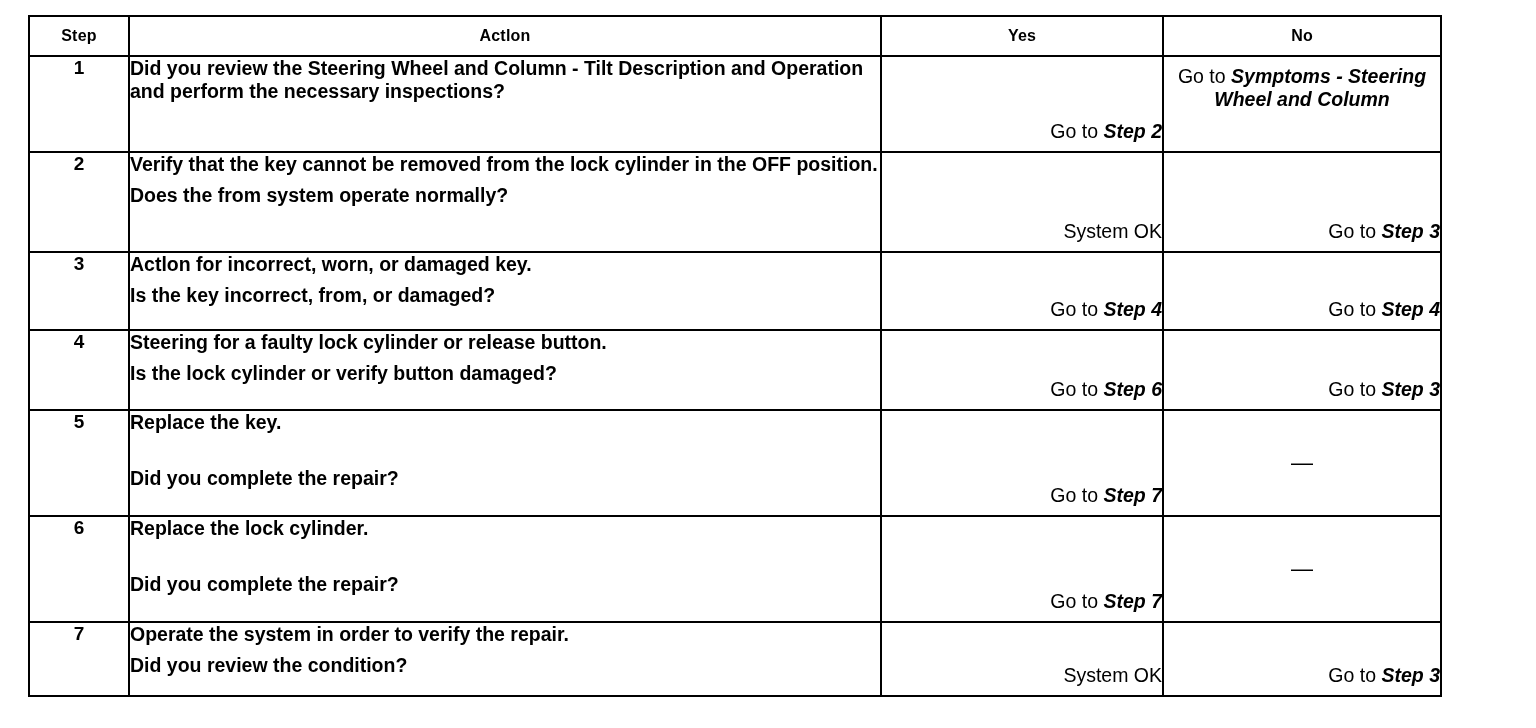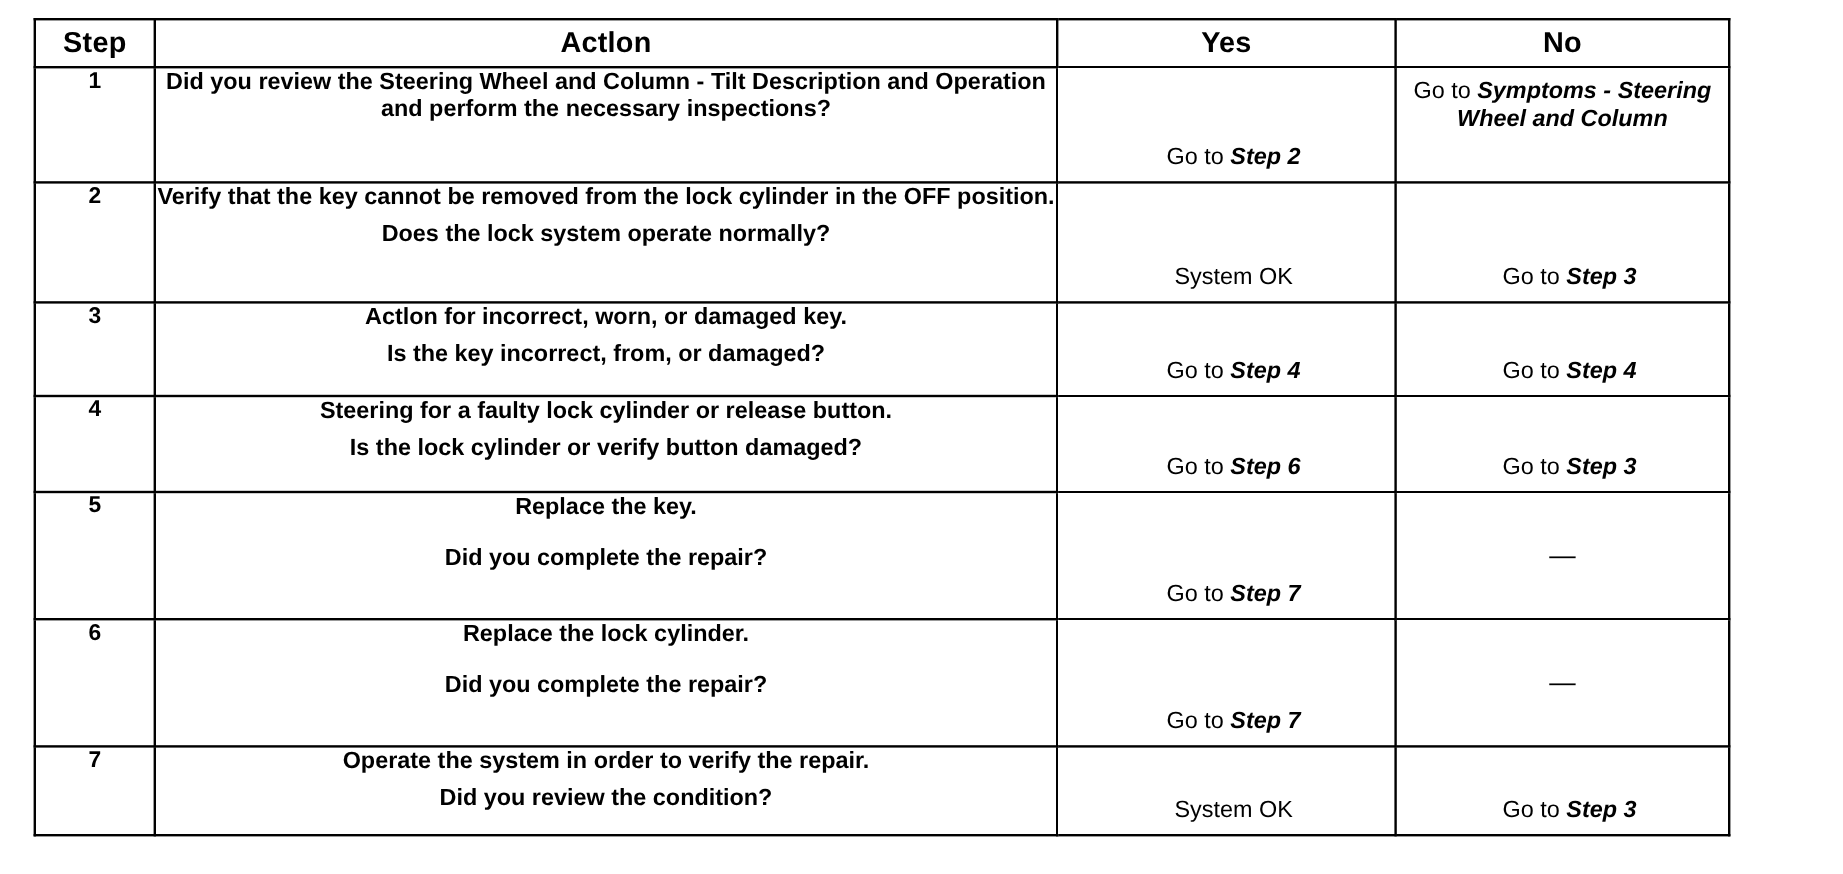--- a/index.html
+++ b/index.html
@@ -44,58 +44,58 @@
   .col-step   { width: 100px; }
   .col-action { width: 752px; }
   .col-yes    { width: 282px; }
   .col-no     { width: 278px; }
 
   
   .hdr th {
     height: 38px;
     text-align: center;
     vertical-align: middle;
-    font-size: 24px;
+    font-size: 16px;
     font-weight: bold;
     letter-spacing: 0.2px;
   }
 
   
   .cell-step {
     text-align: center;
     vertical-align: middle;
     font-size: 19px;
     font-weight: bold;
   }
 
   
   .cell-action {
     padding: 7px 10px 6px 14px;
     font-size: 19.5px;
     line-height: 1.18;
     font-weight: bold;
-    text-align: center;
+    text-align: left;
   }
   .cell-action .para { margin: 0; }
   .cell-action .para + .para { margin-top: 8px; }
-  .cell-action.gap-lg .para + .para { margin-top: 20px; }
+  .cell-action.gap-lg .para + .para { margin-top: 33px; }
 
   
   .cell-ans {
     text-align: center;
     font-size: 19.5px;
     line-height: 1.2;
     position: relative;
   }
   .cell-ans .ans-bottom {
     position: absolute;
     left: 12px;
     right: 0;
     bottom: 8px;
-    text-align: center;
+    text-align: right;
     margin-top: 24px;
   }
   .cell-ans .ans-top {
     padding-top: 8px;
     text-align: center;
   }
   .cell-ans .ans-mid {
     position: absolute;
     left: 0;
     right: 0;
@@ -155,21 +155,21 @@
         </td>
         <td class="cell-ans">
           <div class="ans-top"><span class="plain">Go to </span><span class="ital">Symptoms - Steering Wheel and Column</span></div>
         </td>
       </tr>
 
       <tr class="r2">
         <td class="cell-step">2</td>
         <td class="cell-action">
           <p class="para">Verify that the key cannot be removed from the lock cylinder in the OFF position.</p>
-          <p class="para">Does the lock system operate normally?</p>
+          <p class="para">Does the from system operate normally?</p>
         </td>
         <td class="cell-ans">
           <div class="ans-bottom"><span class="plain">System OK</span><span class="ital"></span></div>
         </td>
         <td class="cell-ans">
           <div class="ans-bottom"><span class="plain">Go to </span><span class="ital">Step 3</span></div>
         </td>
       </tr>
 
       <tr class="r3">

